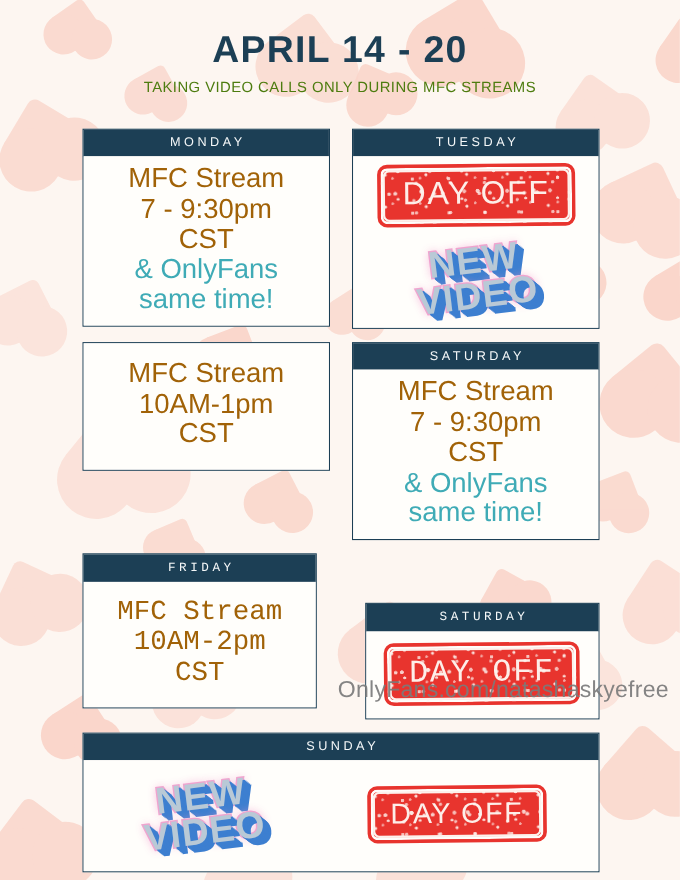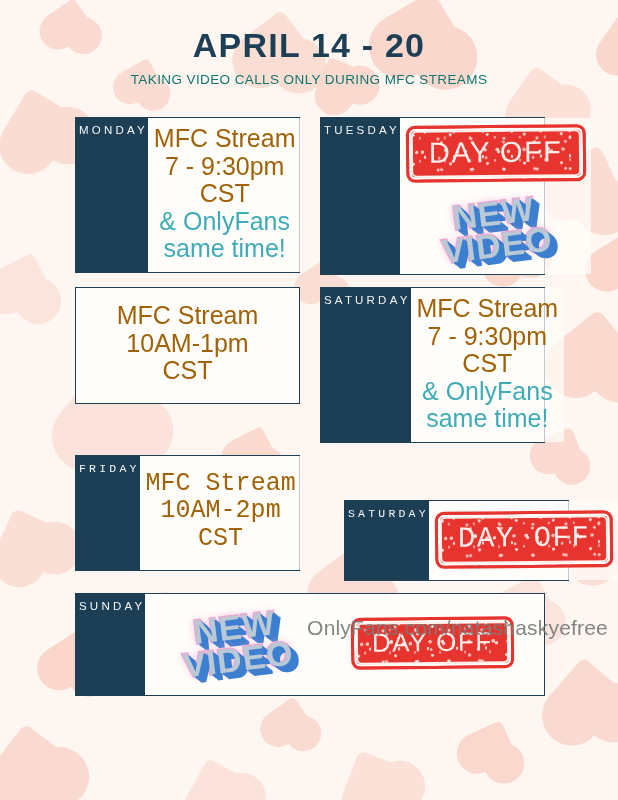--- a/index.html
+++ b/index.html
@@ -51,40 +51,40 @@
   #header { text-align: center; padding-top: 26px; }
   #page-title {
     font-size: 34px;
     font-weight: bold;
     letter-spacing: 1.2px;
     color: #1c3f55;
   }
   #page-subtitle {
     font-size: 13.5px;
     letter-spacing: .4px;
-    color: #0f766e;
+    color: #4d7c0f;
     margin-top: 7px;
   }
 
   
   #calendar {
     position: absolute;
     left: 75px;
     top: 117px;
     width: 470px;
   }
   .row { display: flex; gap: 20px; margin-bottom: 12px; }
   .col { width: 225px; }
   .col.full { width: 470px; }
 
   .day-card {
     border: 1.5px solid #1c3f55;
     background: #fffdfb;
     display: flex;
-    flex-direction: row;
+    flex-direction: column;
   }
   .day-header {
     background: #1c3f55;
     color: #f4f7f8;
     text-align: center;
     font-size: 11.5px;
     letter-spacing: 3.2px;
     padding: 6px 0 6px 3px;
     font-weight: normal;
   }

